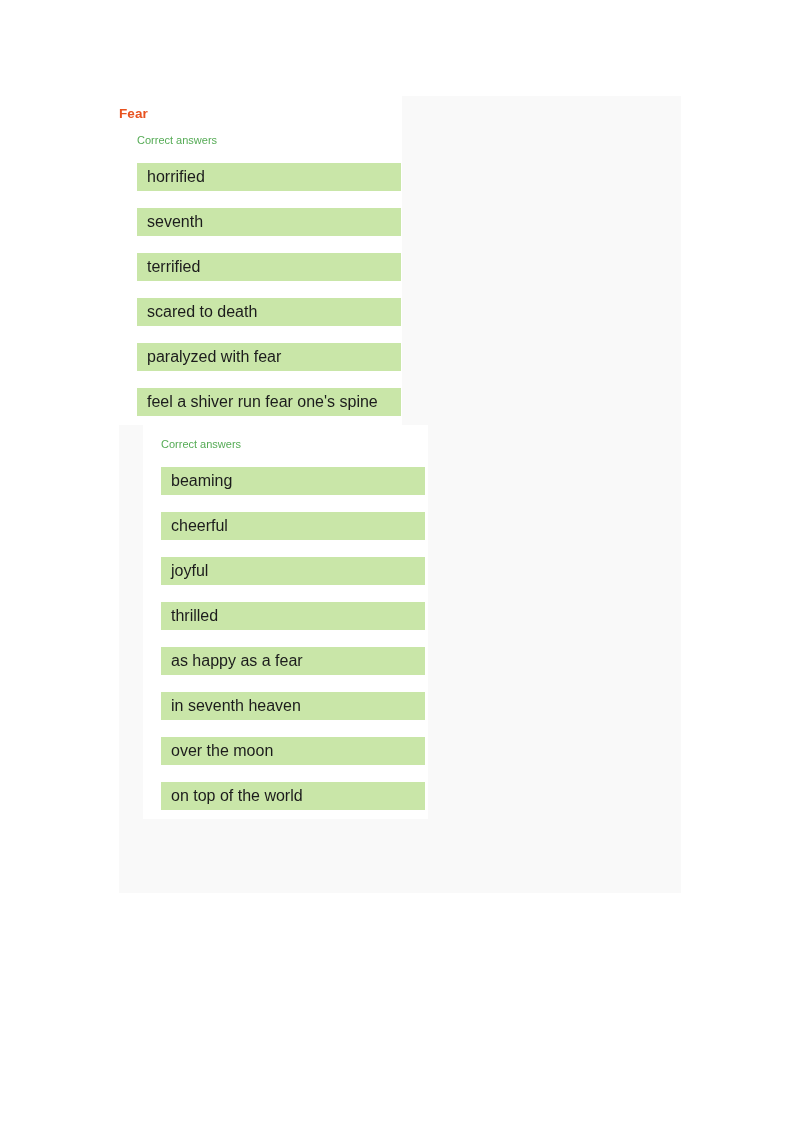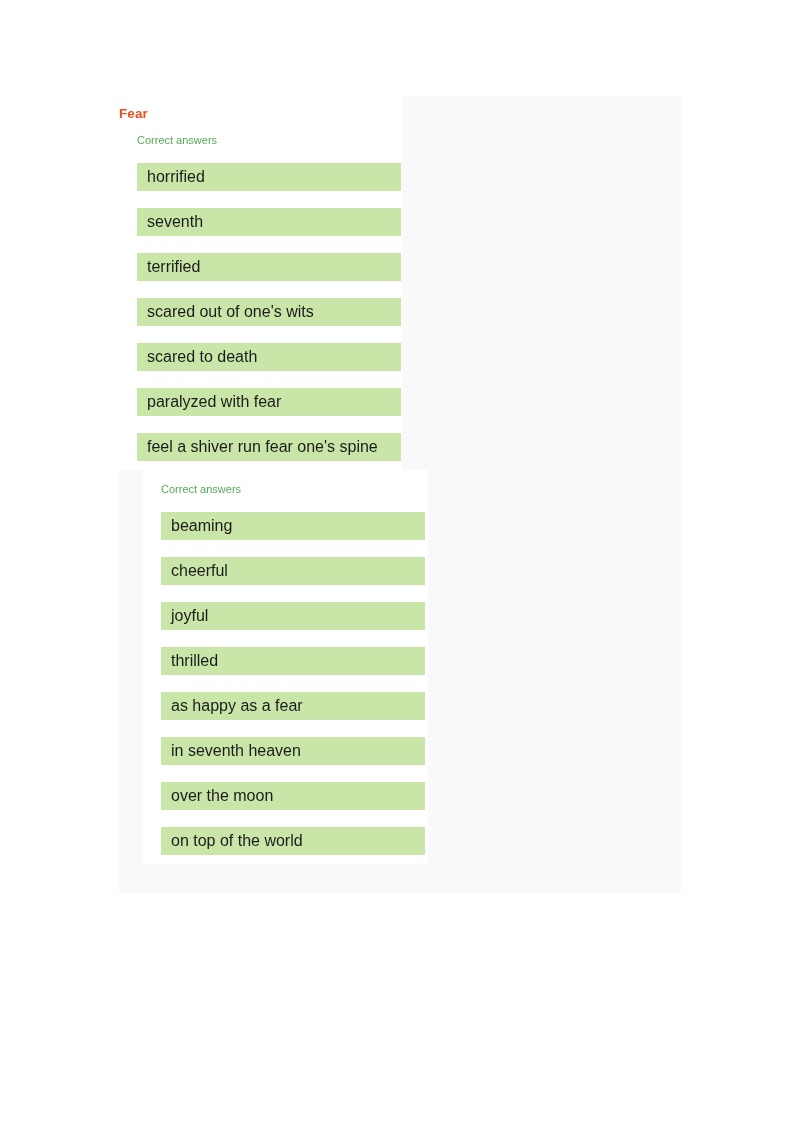--- a/index.html
+++ b/index.html
@@ -93,21 +93,20 @@
 <div class="results-panel">
 
   <div class="section section-fear">
     <h3 class="section-title">Fear</h3>
     <div class="answers-group">
       <div class="answers-label">Correct answers</div>
       <ul class="answer-list">
         <li class="answer-item">horrified</li>
         <li class="answer-item">seventh</li>
         <li class="answer-item">terrified</li>
-        <li class="answer-item">scared out of one's wits</li>
         <li class="answer-item">scared to death</li>
         <li class="answer-item">paralyzed with fear</li>
         <li class="answer-item">feel a shiver run fear one's spine</li>
       </ul>
     </div>
   </div>
 
   <div class="section section-happiness">
     <div class="answers-group">
       <div class="answers-label">Correct answers</div>

